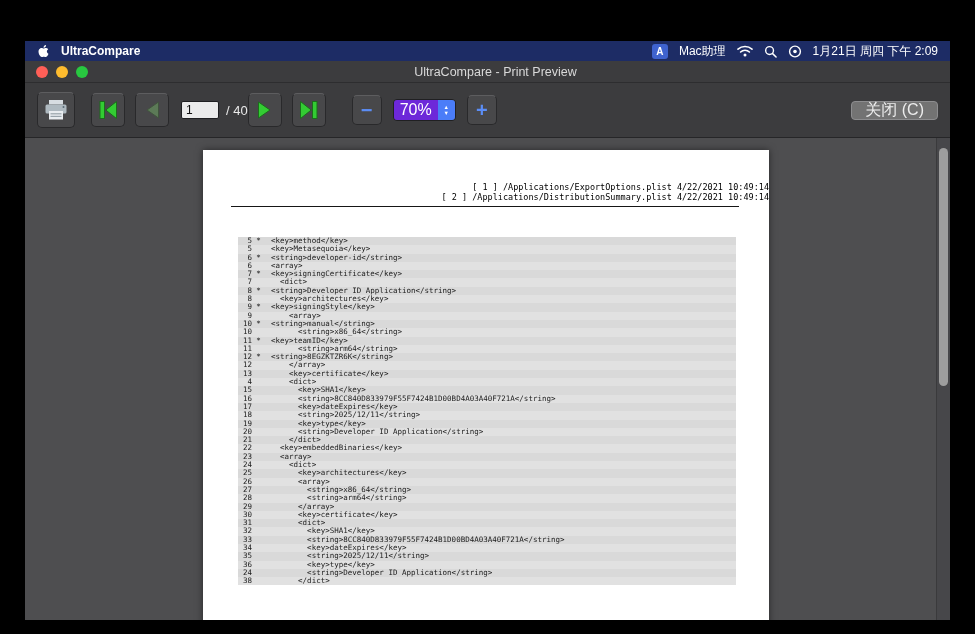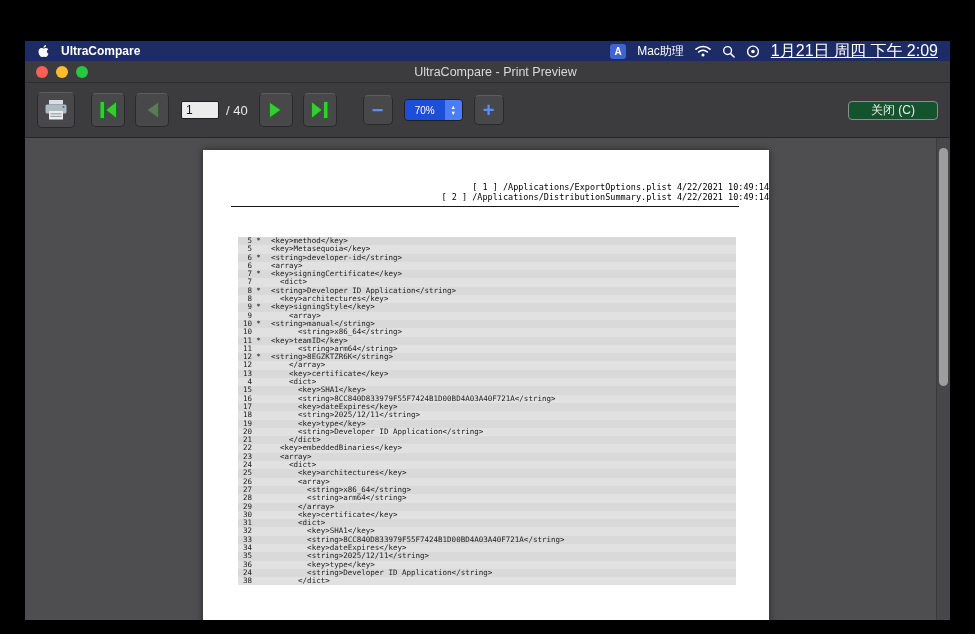--- a/index.html
+++ b/index.html
@@ -24,21 +24,21 @@
   .app-name { font-weight: bold; padding: 0 8px 0 4px; }
   .menus { display: flex; align-items: center; }
   .menu-item { padding: 0 9px; cursor: default; margin-top: 48px; }
   .menubar-right { margin-left: auto; display: flex; align-items: center; gap: 11px; padding-right: 4px; }
   .ime-badge {
     width: 16px; height: 15px; border-radius: 3px; background: #3f63cf;
     color: #fff; font-size: 10px; font-weight: bold;
     display: flex; align-items: center; justify-content: center;
   }
   .mb-icon { display: flex; align-items: center; }
-  .clock { font-size: 16px; text-decoration: underline; }
+  .clock { font-size: 12px; }
 
   
   .titlebar {
     flex: 0 0 22px; height: 22px; background: #3c3c3e;
     border-bottom: 1px solid #2d2d2f;
     position: relative; display: flex; align-items: center; justify-content: center; padding-left: 16px;
   }
   .traffic { position: absolute; left: 11px; top: 0; height: 100%; display: flex; align-items: center; gap: 8px; }
   .tl { width: 12px; height: 12px; border-radius: 50%; }
   .tl.red { background: #ff5f57; } .tl.yellow { background: #febc2e; } .tl.green { background: #28c840; }
@@ -55,40 +55,40 @@
     border-radius: 5px; display: flex; align-items: center; justify-content: center;
     cursor: pointer; flex: 0 0 auto;
   }
   .print-btn { width: 38px; height: 36px; margin-right: 16px; }
   .nav-btn { width: 34px; height: 34px; margin-right: 10px; }
   .page-input {
     width: 38px; height: 18px; border: 1px solid #1f1f21; border-radius: 2px;
     background: #ebebeb; color: #111; font-size: 12px; padding: 0 4px;
     margin: 0 7px 0 2px; font-family: "Liberation Sans", sans-serif;
   }
-  .page-total { color: #e9e9e9; font-size: 13px; margin-right: 11px; }
+  .page-total { color: #e9e9e9; font-size: 13px; }
   .zoom-out-btn { width: 30px; height: 30px; margin: 0 11px 0 16px; color: #5b8df5; font-size: 20px; font-weight: bold; line-height: 1; }
   .zoom-in-btn  { width: 30px; height: 30px; margin-left: 11px; color: #5b8df5; font-size: 20px; font-weight: bold; line-height: 1; }
   .zoom-box {
     display: flex; align-items: stretch; height: 22px;
     border: 1px solid #202022; border-radius: 4px; overflow: hidden; flex: 0 0 auto;
   }
   .zoom-value {
-    background: #1d4ed8; color: #fff; font-size: 10px;
+    background: #6d28d9; color: #fff; font-size: 16px;
     display: flex; align-items: center; justify-content: center; min-width: 40px; padding: 0 6px; text-align: center;
   }
   .zoom-stepper {
     width: 17px; background: #4b7df8; color: #fff;
     display: flex; flex-direction: column; align-items: center; justify-content: center; cursor: pointer;
   }
   .step { font-size: 5.5px; line-height: 6px; }
   .tb-spacer { flex: 1 1 auto; }
   .close-btn {
-    background: #14532d; border: 1px solid #8d8d8f; border-radius: 4px;
-    color: #ededed; font-size: 12px; height: 19px; padding: 0 22px;
+    background: #737373; border: 1px solid #8d8d8f; border-radius: 4px;
+    color: #ededed; font-size: 16px; height: 19px; padding: 0 13px;
     display: flex; align-items: center; cursor: pointer; flex: 0 0 auto;
   }
 
   
   .content { flex: 1 1 auto; background: #4e4e50; position: relative; overflow: hidden; }
   .page {
     position: absolute; left: 178px; top: 12px; width: 566px; height: 620px;
     background: #fff; box-shadow: 0 0 7px rgba(0,0,0,0.5);
     padding: 32px 0 0 27px;
   }

